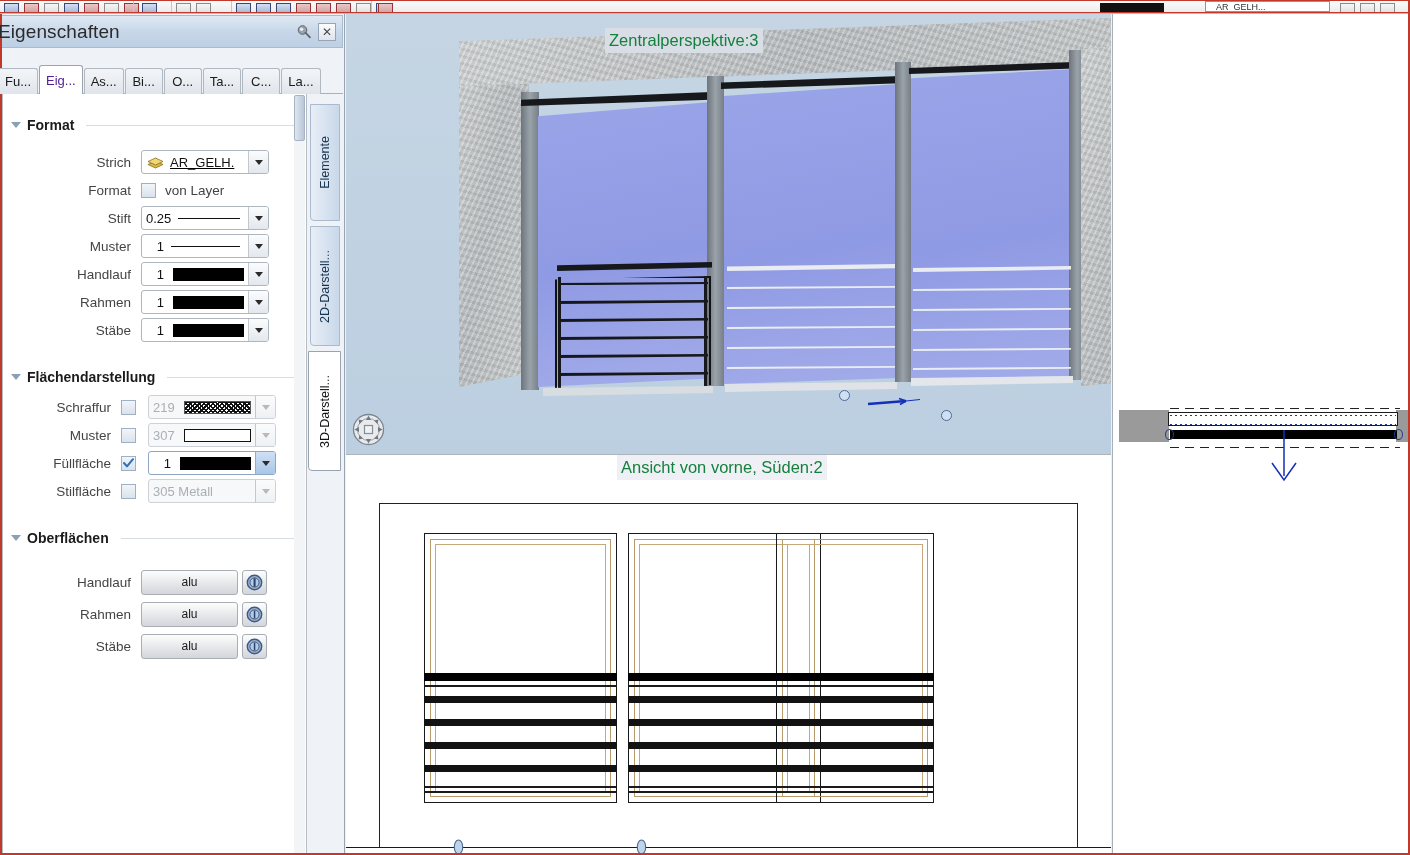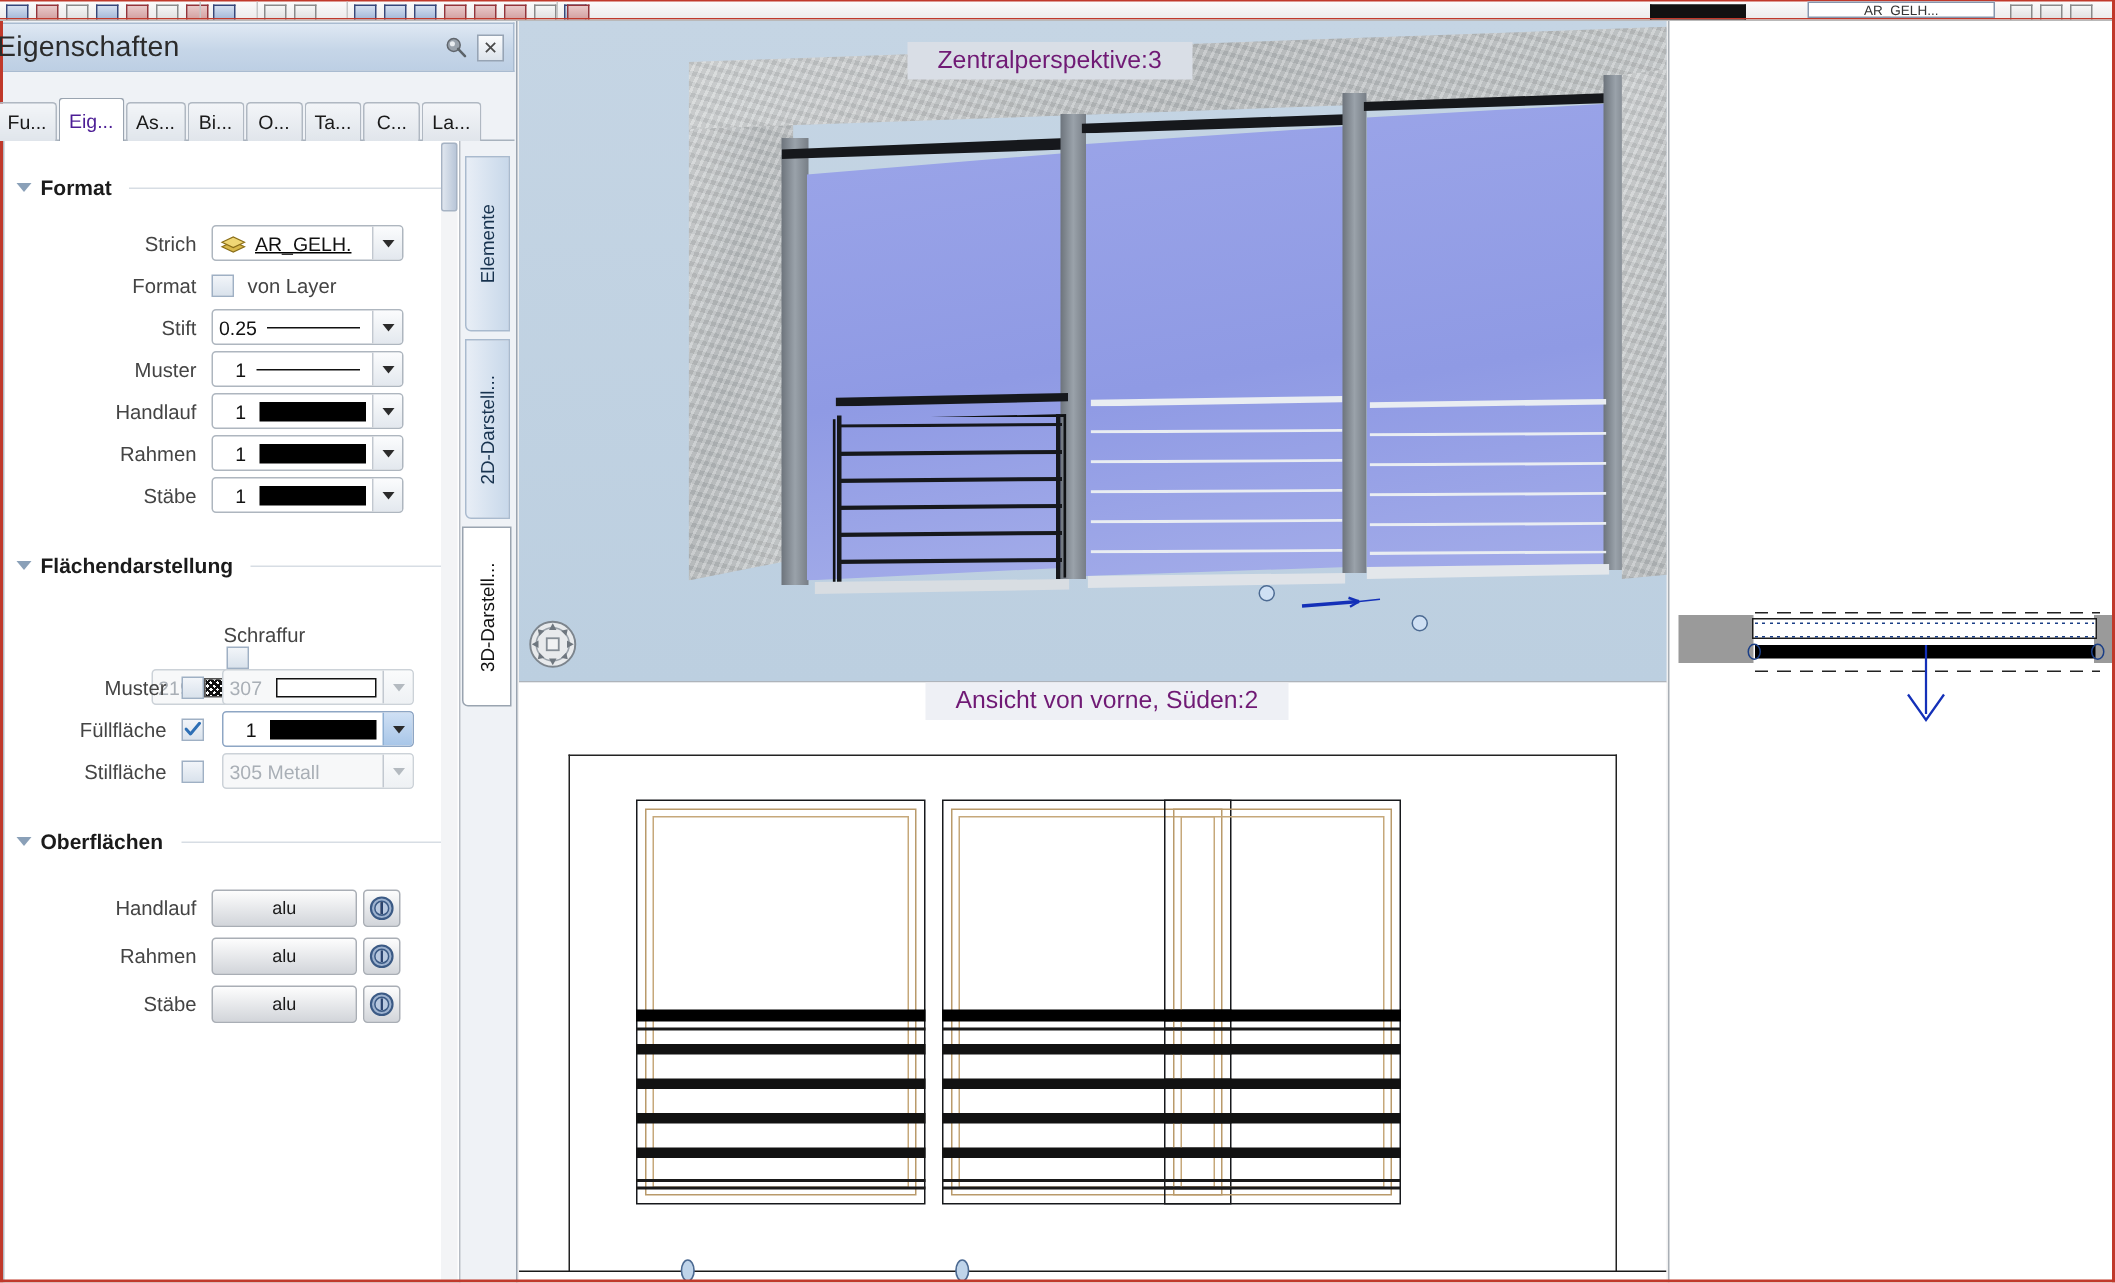--- a/index.html
+++ b/index.html
@@ -39,22 +39,22 @@
     align-self: flex-end;
   }
   .toolbar-redline {
     position: absolute; left:0; top:0; width:1410px; height:1px; background:#c0392b;
   }
   .toolbar-redline2 {
     position: absolute; left:0; top:12px; width:1410px; height:1px; background:#c0392b;
   }
   .tb-text {
     font-size: 9px; color:#333; line-height: 11px;
-    background: #fff; border:1px solid #8696ad; padding:0 0; height:11px;
-    overflow: hidden; white-space: nowrap; text-align: center;
+    background: #fff; border:1px solid #8696ad; padding:0 10px; height:11px;
+    overflow: hidden; white-space: nowrap;
   }
 
   
   .palette {
     position: absolute; left: 0; top: 14px;
     width: 345px; height: 841px;
     background: #eff2f6;
     border-right: 1px solid #9aa4b0;
   }
   .palette-left-red {
@@ -258,22 +258,22 @@
   .mullion { position:absolute; background: linear-gradient(90deg,#6d747c,#9aa2aa 50%,#777e86); }
 
   .sel-handle {
     position:absolute; width:11px; height:11px; border-radius:50%;
     background:#cfe0f4; border:1.3px solid #4c6a92;
   }
   .orbit-gizmo {
     position:absolute; left:6px; bottom:8px; width:33px; height:33px; cursor:pointer;
   }
   .vp-label {
-    position:absolute; background:#d9dee6; color:#701a75;
-    font-size:16.5px; padding:3px 20px; white-space:nowrap;
+    position:absolute; background:#d9dee6; color:#15803d;
+    font-size:16.5px; padding:3px 4px; white-space:nowrap;
   }
 
   
   .vp2d {
     position:absolute; left:346px; top:455px; width:765px; height:400px;
     background:#ffffff; overflow:hidden;
   }
   .vp2d-sep {
     position:absolute; left:346px; top:454px; width:765px; height:1px; background:#aeb4bb;
   }
@@ -525,21 +525,21 @@
         </div>
       </div>
 
       <div style="margin-top:22px;">
         <div class="section-head">
           <span class="sec-arrow"></span>
           <span class="sec-title">Flächendarstellung</span>
           <span class="sec-rule"></span>
         </div>
 
-        <div class="frow" style="margin-top:28px;flex-direction:column;">
+        <div class="frow" style="margin-top:5px;">
           <div class="flabel" style="width:110px;">Schraffur</div>
           <span class="cbx"></span>
           <div class="fctl" style="margin-left:12px;">
             <div class="combo disabled">
               <div class="val">
                 <span>219</span>
                 <span class="swatch-hatch"></span>
               </div>
               <div class="arrow">
                   <i></i>

